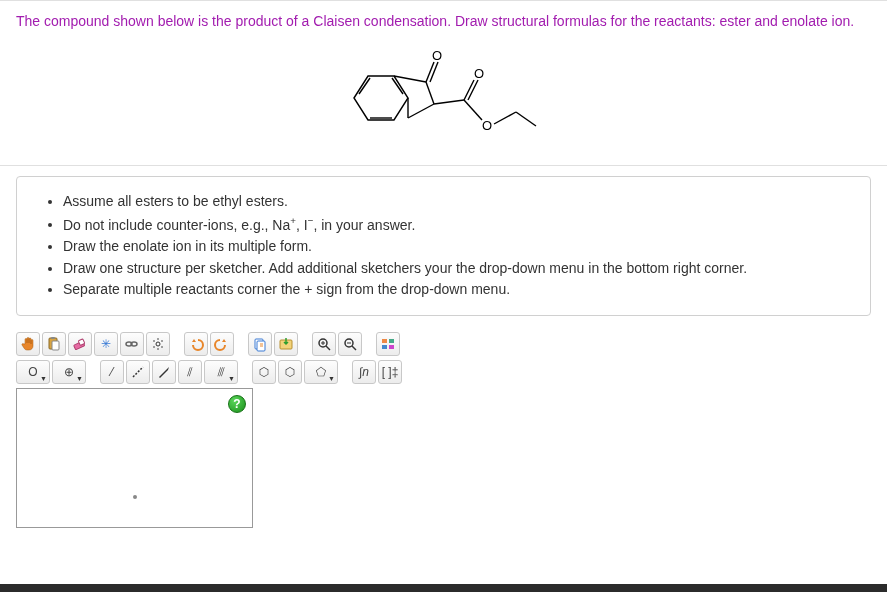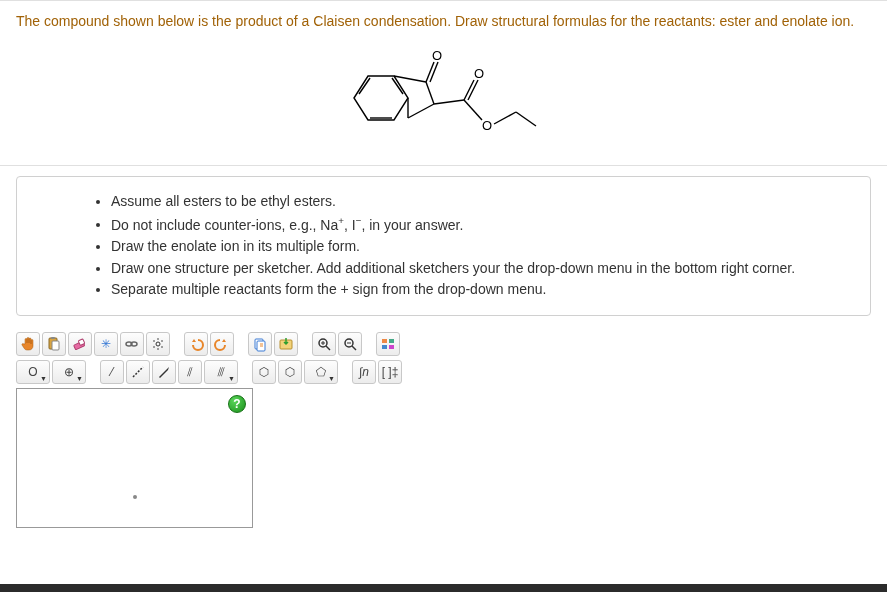--- a/index.html
+++ b/index.html
@@ -13,42 +13,41 @@
       overflow: hidden;
       position: relative;
     }
     .question-block {
       padding: 10px 16px 2px 16px;
       border-top: 1px solid #e0e0e0;
       border-bottom: 1px solid #e0e0e0;
     }
     .question-text {
       line-height: 1.5;
-      color: #a16207;
+      color: #a21caf;
     }
     .molecule-display {
       text-align: center;
       padding: 14px 0 10px 0;
     }
     .molecule-display svg { display: inline-block; }
     .instructions-box {
       margin: 10px 16px 14px 16px;
       border: 1px solid #d0d0d0;
       border-radius: 4px;
       padding: 14px 18px 14px 30px;
       background: #fff;
     }
     .instructions-box ul {
       list-style: disc;
       padding-left: 16px;
     }
     .instructions-box li {
       line-height: 1.55;
       color: #333;
-      margin-left: 48px;
     }
     .sketcher-wrap {
       margin: 0 16px;
     }
     .toolbar {
       display: flex;
       gap: 2px;
       align-items: center;
       padding: 2px 0;
     }
@@ -157,21 +156,21 @@
     </svg>
   </div>
 </div>
 
 <div class="instructions-box">
   <ul id="instr-list">
       <li>Assume all esters to be ethyl esters.</li>
       <li>Do not include counter-ions, e.g., Na<sup>+</sup>, I<sup>−</sup>, in your answer.</li>
       <li>Draw the enolate ion in its multiple form.</li>
       <li>Draw one structure per sketcher. Add additional sketchers your the drop-down menu in the bottom right corner.</li>
-      <li>Separate multiple reactants form the + sign from the drop-down menu.</li>
+      <li>Separate multiple reactants corner the + sign from the drop-down menu.</li>
     </ul>
 </div>
 
 <div class="sketcher-wrap">
   <div class="toolbar" id="tb1">
       <div class="tb-btn">
         <svg width="16" height="16" viewBox="0 0 16 16">
           <path d="M5 8 V3.5 a1 1 0 0 1 2 0 V7 V2.5 a1 1 0 0 1 2 0 V7 V3 a1 1 0 0 1 2 0 V8 V4.5 a1 1 0 0 1 2 0 V10 c0 2-1.5 4-4 4 h-2 c-1.5 0-2.5-1-3-2 l-2-3 a1 1 0 0 1 1.5-1.2 z" fill="#e8862a" stroke="#a35a10" stroke-width="0.5"></path>
         </svg>
       </div>

